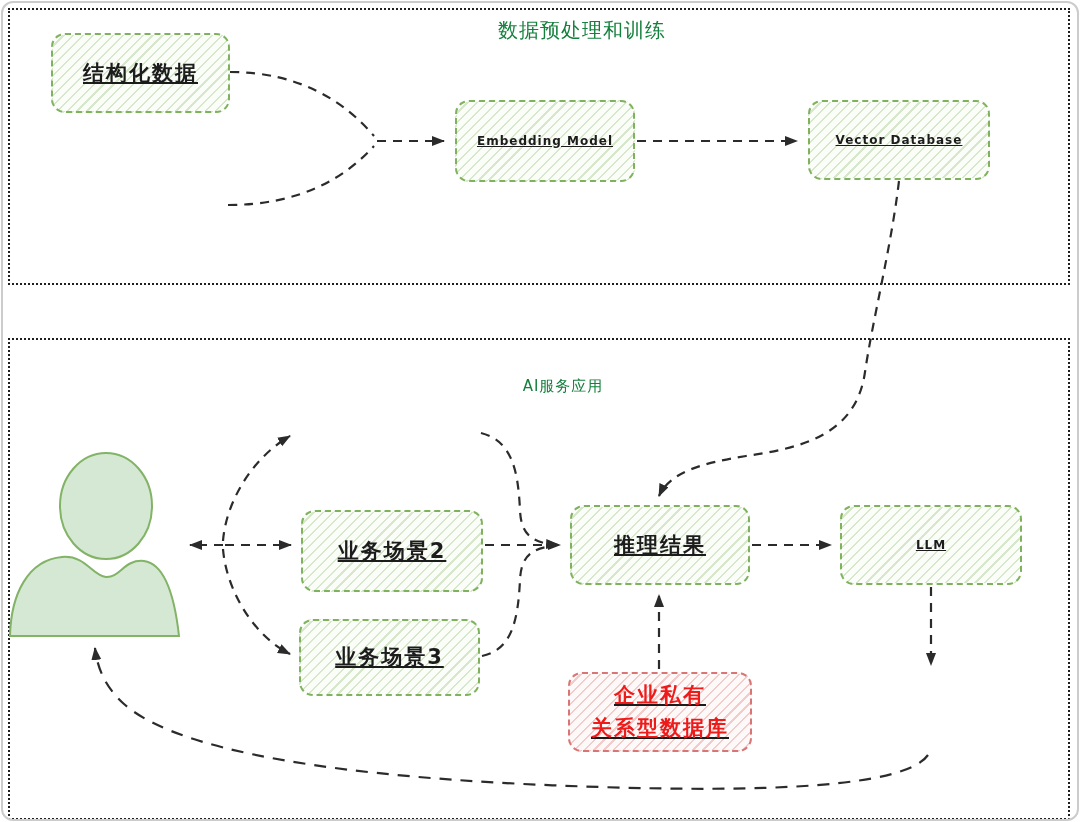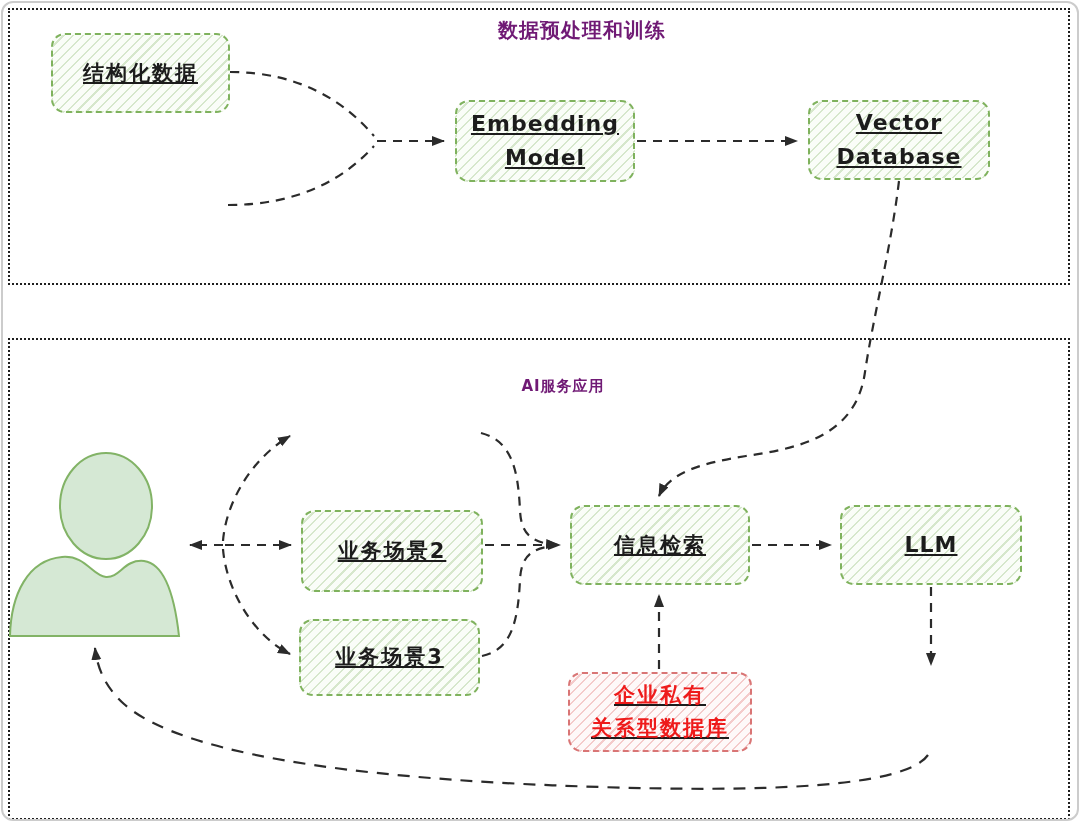--- a/index.html
+++ b/index.html
@@ -4,33 +4,33 @@
 <style>
   html,body{margin:0;padding:0;background:#ffffff;}
   .canvas{
     position:relative;width:1080px;height:822px;overflow:hidden;background:#ffffff;
     font-family:"DejaVu Sans","Liberation Sans",sans-serif;color:#1c1c1c;
   }
   .outer-frame{position:absolute;inset:1px;border:2px solid #cccccc;border-radius:12px;pointer-events:none;}
   .section{position:absolute;border:2px dotted #1f1f1f;background:transparent;}
   .section--training{left:8px;top:8px;width:1058px;height:273px;}
   .section--serving{left:8px;top:338px;width:1058px;height:478px;}
-  .section-title{position:absolute;font-size:20px;font-weight:700;color:#701a75;text-align:center;letter-spacing:1px;}
+  .section-title{position:absolute;font-size:20px;font-weight:400;color:#15803d;text-align:center;letter-spacing:1px;}
   .title--training{left:452px;top:17px;width:260px;}
   .title--serving{left:498px;top:357px;width:130px;font-size:15px;margin-top:20px;}
   .node{
     position:absolute;display:flex;align-items:center;justify-content:center;text-align:center;
     border:2px dashed #7fb25d;border-radius:14px;
     background-color:#fafdf8;
     background-image:repeating-linear-gradient(135deg, rgba(130,179,102,0.30) 0px, rgba(130,179,102,0.30) 1.5px, rgba(0,0,0,0) 1.5px, rgba(0,0,0,0) 7px);
     box-sizing:border-box;
     text-decoration:underline;
   }
   .node-label{font-size:21px;font-weight:600;color:#1c1c1c;letter-spacing:2px;white-space:pre-line;line-height:1.55;}
-  .node-label--latin{font-size:22px;letter-spacing:1px;}
+  .node-label--latin{font-size:12px;letter-spacing:1px;}
   .node--red{
     border-color:#d97575;
     background-color:#fef9f9;
     background-image:repeating-linear-gradient(135deg, rgba(222,96,96,0.30) 0px, rgba(222,96,96,0.30) 1.5px, rgba(0,0,0,0) 1.5px, rgba(0,0,0,0) 7px);
   }
   .node--red .node-label{color:#ee1b1b;}
   svg.wires{position:absolute;left:0;top:0;width:1080px;height:822px;pointer-events:none;}
   .wire{fill:none;stroke:#2b2b2b;stroke-width:2.2;stroke-dasharray:9 7;stroke-linecap:butt;}
   .wire--long{stroke-dasharray:12 9;}
   .person{fill:#d5e8d4;stroke:#82b366;stroke-width:2;}
@@ -56,21 +56,21 @@
     <span class="node-label node-label--latin">Vector Database</span>
   </div>
 
   <div class="node" style="left:301px;top:510px;width:182px;height:82px">
     <span class="node-label">业务场景2</span>
   </div>
   <div class="node" style="left:299px;top:619px;width:181px;height:77px">
     <span class="node-label">业务场景3</span>
   </div>
   <div class="node" style="left:570px;top:505px;width:180px;height:80px">
-    <span class="node-label">信息检索</span>
+    <span class="node-label">推理结果</span>
   </div>
   <div class="node" style="left:840px;top:505px;width:182px;height:80px">
     <span class="node-label node-label--latin">LLM</span>
   </div>
   <div class="node node--red" style="left:568px;top:672px;width:184px;height:80px">
     <span class="node-label">企业私有
 关系型数据库</span>
   </div>
 
   <svg class="wires" viewBox="0 0 1080 822">

